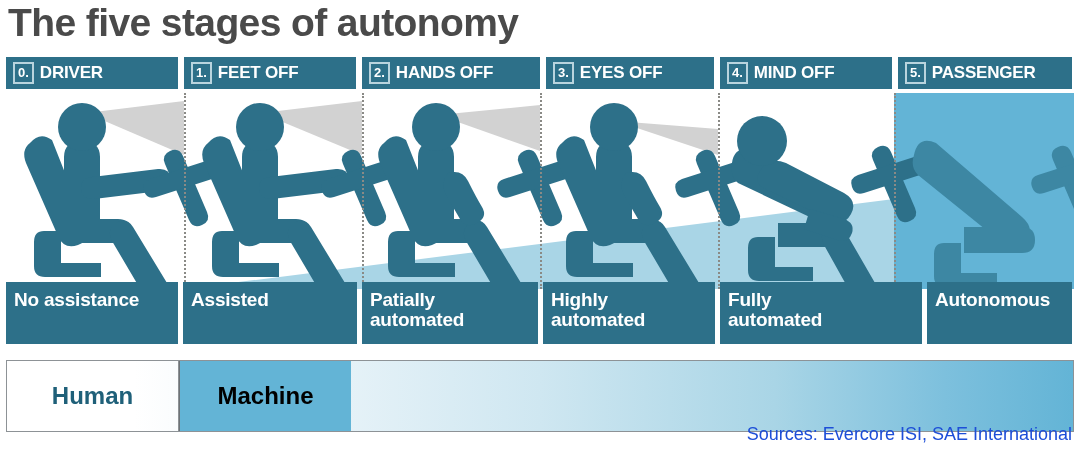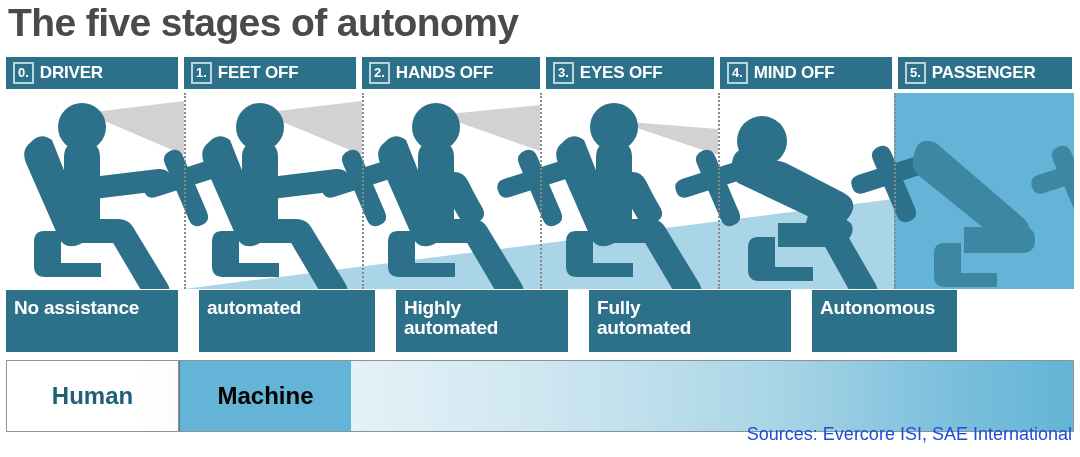--- a/index.html
+++ b/index.html
@@ -81,25 +81,25 @@
     position:absolute;
     top:0;
     width:0;
     height:196px;
     border-left:2px dotted #8a8a86;
   }
 
   
   .desc-row{
     position:absolute;
-    left:6px; top:290px;
+    left:6px; top:282px;
     width:1068px;
     height:62px;
     display:flex;
-    gap:21px;
+    gap:5px;
   }
   .desc-cell{
     background:#2d7089;
     color:#ffffff;
     font-size:19px;
     font-weight:bold;
     line-height:20px;
     padding:8px 0 0 8px;
     box-sizing:border-box;
     overflow:hidden;
@@ -288,21 +288,25 @@
     <div class="colsep" style="left:356px"></div>
     <div class="colsep" style="left:534px"></div>
     <div class="colsep" style="left:712px"></div>
     <div class="colsep" style="left:888px"></div>
   </div>
 
   <div class="desc-row">
     <div class="desc-cell" style="width:172px">
       <span>No assistance</span>
     </div>
+    <div class="desc-cell" style="width:174px">
+      <span>Assisted</span>
+    </div>
     <div class="desc-cell" style="width:176px">
+      <span>Patially</span>
       <span>automated</span>
     </div>
     <div class="desc-cell" style="width:172px">
       <span>Highly</span>
       <span>automated</span>
     </div>
     <div class="desc-cell" style="width:202px">
       <span>Fully</span>
       <span>automated</span>
     </div>

